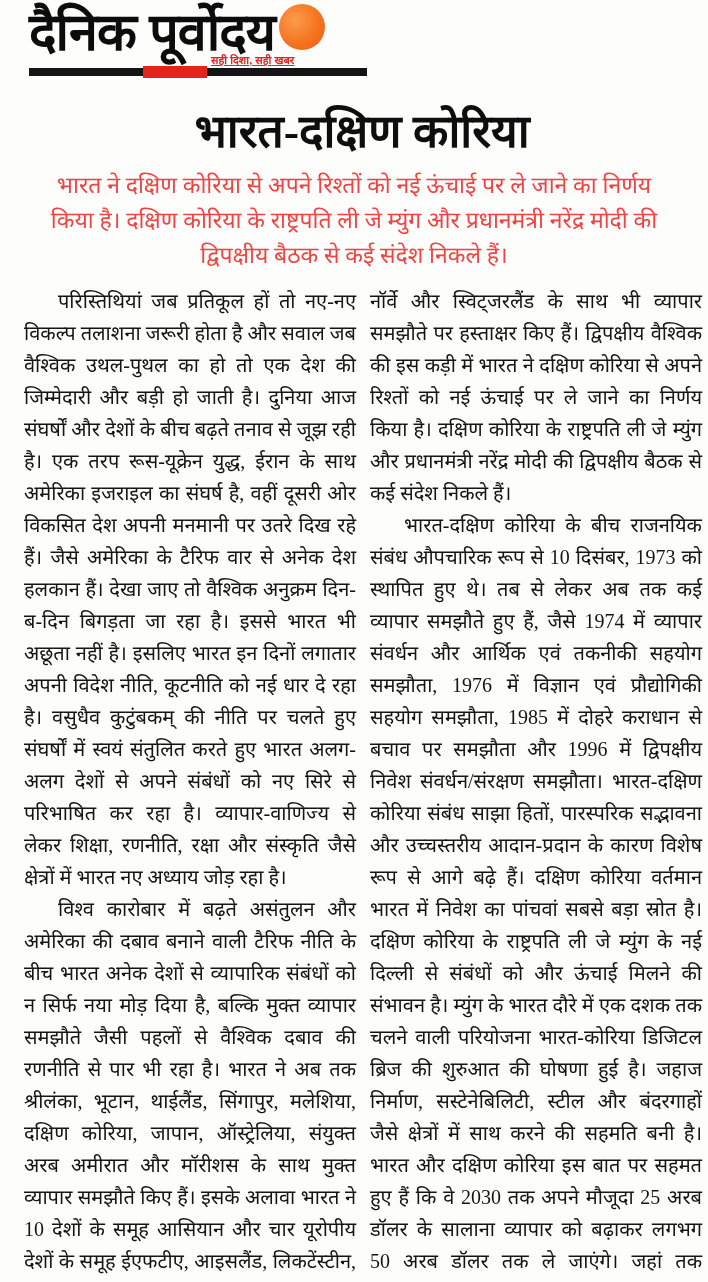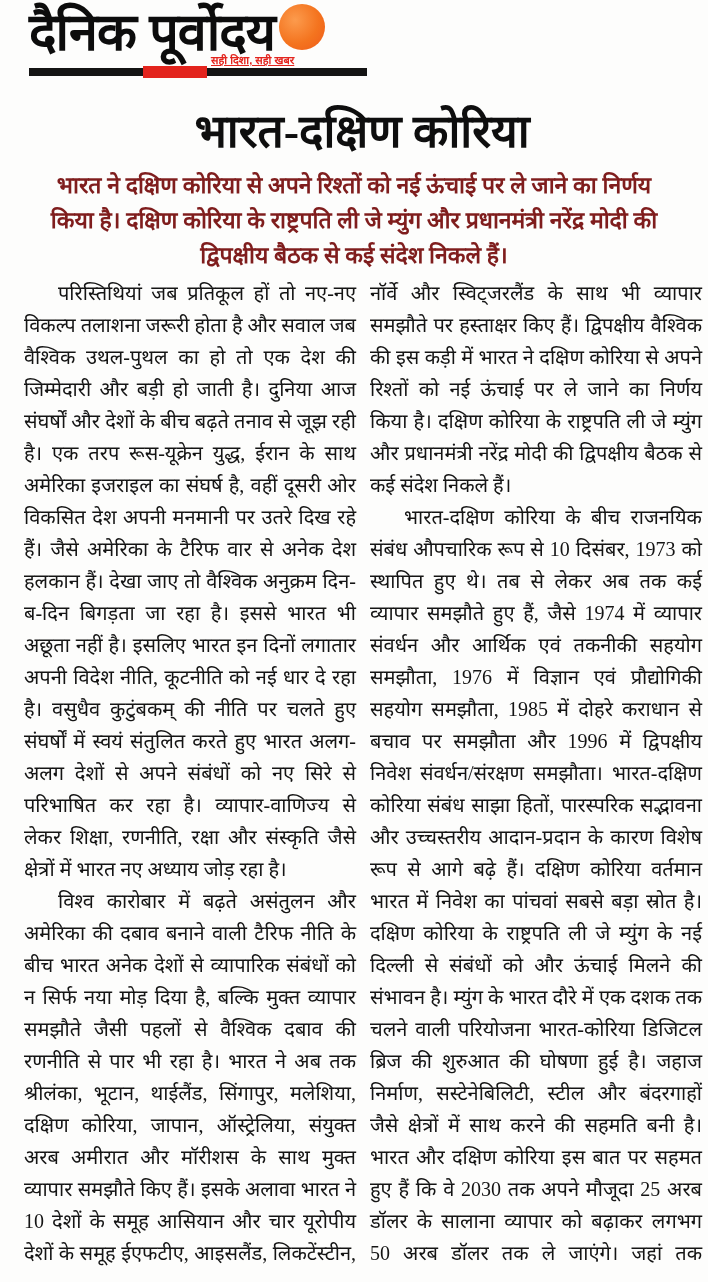--- a/index.html
+++ b/index.html
@@ -30,22 +30,22 @@
   }
   .masthead-badge{
     position:absolute;left:124px;top:66px;width:64px;height:12px;background:#e3241d;z-index:2;
   }
   
   .headline{
     margin:14px 0 4px;text-align:center;
     font-size:46px;font-weight:800;color:#0e0e0e;letter-spacing:0;padding-left:16px;
   }
   .lead{
-    width:636px;margin:8px auto 4px;text-align:center;
-    font-size:23px;line-height:35px;font-weight:700;color:#7f1d1d;
+    width:636px;margin:8px auto 12px;text-align:center;
+    font-size:23px;line-height:35px;font-weight:400;color:#ef4444;
   }
   
   .article-body{
     height:992px;padding:0 6px 0 24px;overflow:hidden;
     column-count:2;column-gap:14px;column-fill:auto;
     font-size:20px;line-height:32px;text-align:justify;color:#141414;
   }
   .article-body p{margin:0;text-indent:1.7em;}
 </style>
 </head>

